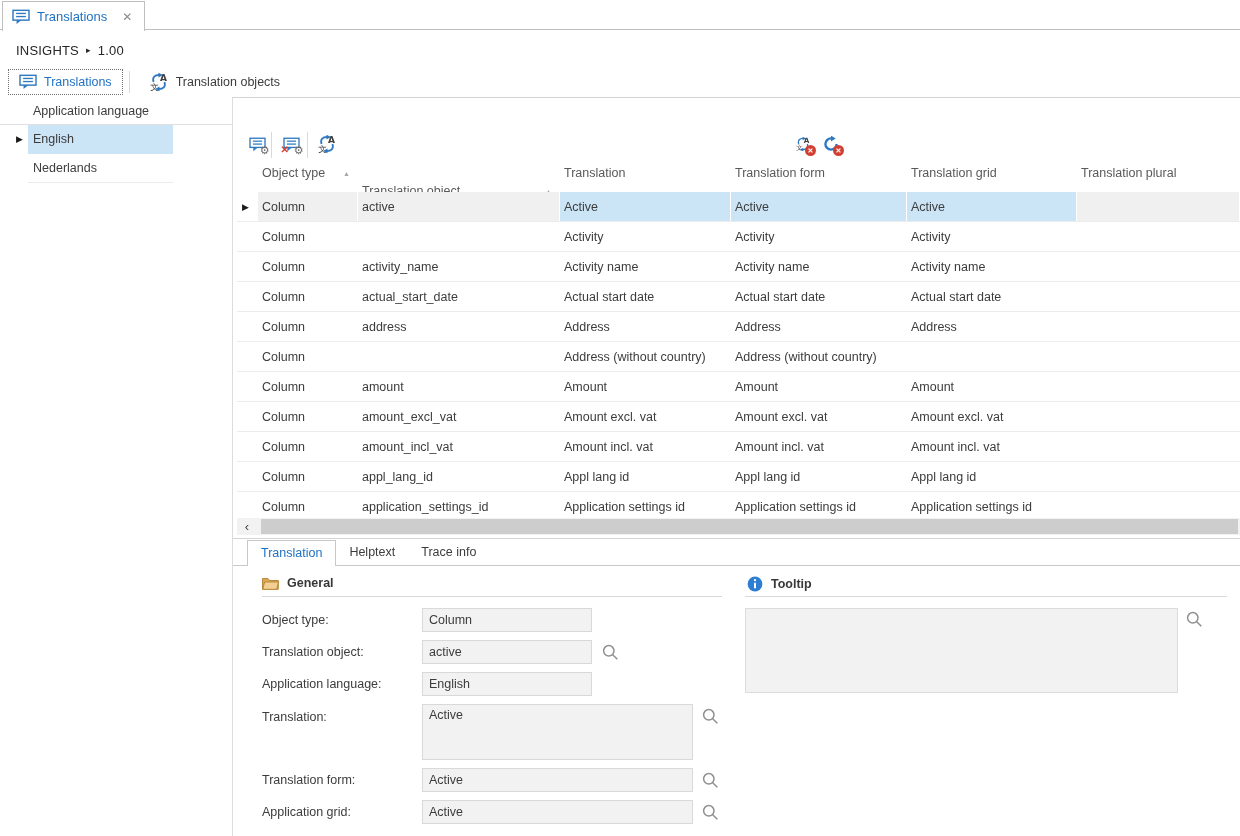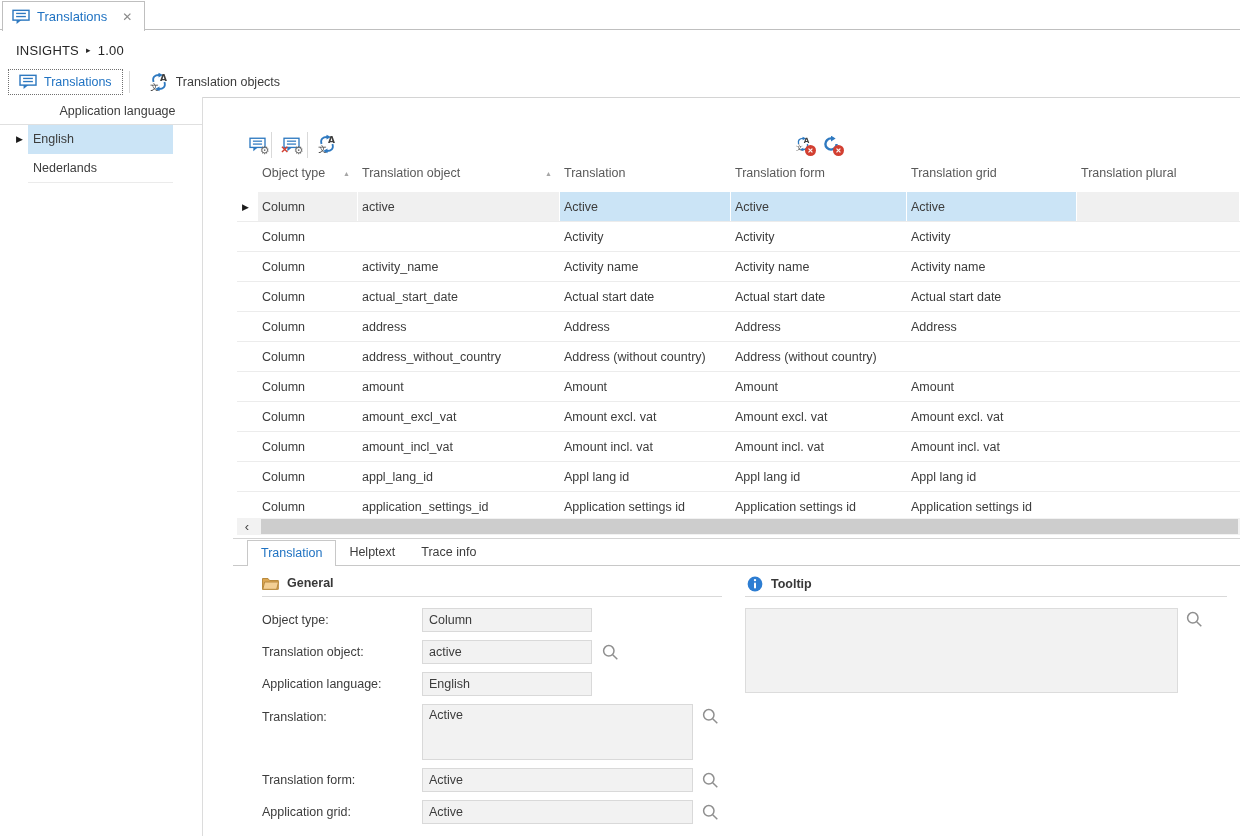--- a/index.html
+++ b/index.html
@@ -21,21 +21,21 @@
 
   
   .ribbon { position:absolute; left:0; top:66px; width:1240px; height:32px; border-bottom:1px solid #d4d4d4; display:flex; align-items:center; }
   .ribbon-btn { display:flex; align-items:center; gap:7px; height:26px; padding:0 10px; margin-left:8px; border:1px solid transparent; }
   .ribbon-btn.active { border:1px dotted #707070; }
   .ribbon-btn.active .ribbon-label { color:#1f72c2; }
   .ribbon-label { color:#3c3c3c; }
   .ribbon-sep { width:1px; height:22px; background:#d9d9d9; margin-left:6px; }
 
   
-  .sidebar { position:absolute; left:0; top:97px; width:203px; height:739px; border-right:1px solid #dcdcdc; background:#fff;text-align:center; }
+  .sidebar { position:absolute; left:0; top:97px; width:233px; height:739px; border-right:1px solid #dcdcdc; background:#fff; }
   .sidebar-title { height:28px; line-height:28px; padding-left:33px; color:#3c3c3c; border-bottom:1px solid #e0e0e0; }
   .lang-row { position:relative; height:29px; line-height:29px; }
   .lang-row .lang-bg { position:absolute; left:28px; top:0; width:145px; height:29px; background:transparent; }
   .lang-row.selected .lang-bg { background:#cbe4f6; }
   .lang-row .lang-label { position:absolute; left:33px; top:0; z-index:1; }
   .lang-row .row-marker { position:absolute; left:16px; top:0; font-size:9px; color:#1a1a1a; z-index:1; }
   .lang-row.underlined::after { content:""; position:absolute; left:28px; bottom:0; width:145px; border-bottom:1px solid #ebebeb; }
 
   
   .content { position:absolute; left:233px; top:98px; width:1007px; height:738px; }
@@ -227,21 +227,21 @@
             </svg>
             <span class="badge-cancel">✕</span>
           </span>
         </div>
       </div>
     <div class="grid-header" id="grid-header">
         <div class="gh-cell" style="left: 25px; width: 100px;">
           <span>Object type</span>
           <span class="sort">▲</span>
         </div>
-        <div class="gh-cell" style="left: 125px; width: 202px;">
+        <div class="gh-cell" style="left: 125px; width: 202px; margin-top: 18px;">
           <span>Translation object</span>
           <span class="sort">▲</span>
         </div>
         <div class="gh-cell" style="left: 327px; width: 171px;">
           <span>Translation</span>
         </div>
         <div class="gh-cell" style="left: 498px; width: 176px;">
           <span>Translation form</span>
         </div>
         <div class="gh-cell" style="left: 844px; width: 163px;">
@@ -292,21 +292,20 @@
           <div class="g-cell" style="left: 25px; width: 100px;">Column</div>
           <div class="g-cell" style="left: 125px; width: 202px;">address</div>
           <div class="g-cell" style="left: 327px; width: 171px;">Address</div>
           <div class="g-cell" style="left: 498px; width: 176px;">Address</div>
           <div class="g-cell" style="left: 674px; width: 170px;">Address</div>
           <div class="g-cell" style="left: 844px; width: 163px;"></div>
         </div>
         <div class="g-row">
           <div class="g-marker"></div>
           <div class="g-cell" style="left: 25px; width: 100px;">Column</div>
-          <div class="g-cell" style="left: 125px; width: 202px;">address_without_country</div>
           <div class="g-cell" style="left: 327px; width: 171px;">Address (without country)</div>
           <div class="g-cell" style="left: 498px; width: 176px;">Address (without country)</div>
           <div class="g-cell" style="left: 674px; width: 170px;"></div>
           <div class="g-cell" style="left: 844px; width: 163px;"></div>
         </div>
         <div class="g-row">
           <div class="g-marker"></div>
           <div class="g-cell" style="left: 25px; width: 100px;">Column</div>
           <div class="g-cell" style="left: 125px; width: 202px;">amount</div>
           <div class="g-cell" style="left: 327px; width: 171px;">Amount</div>

